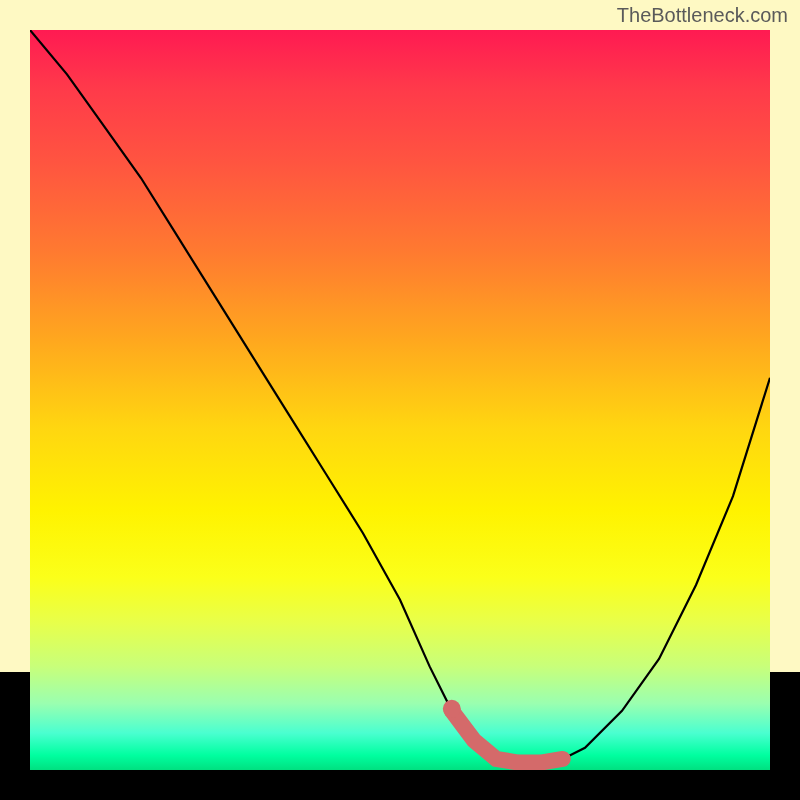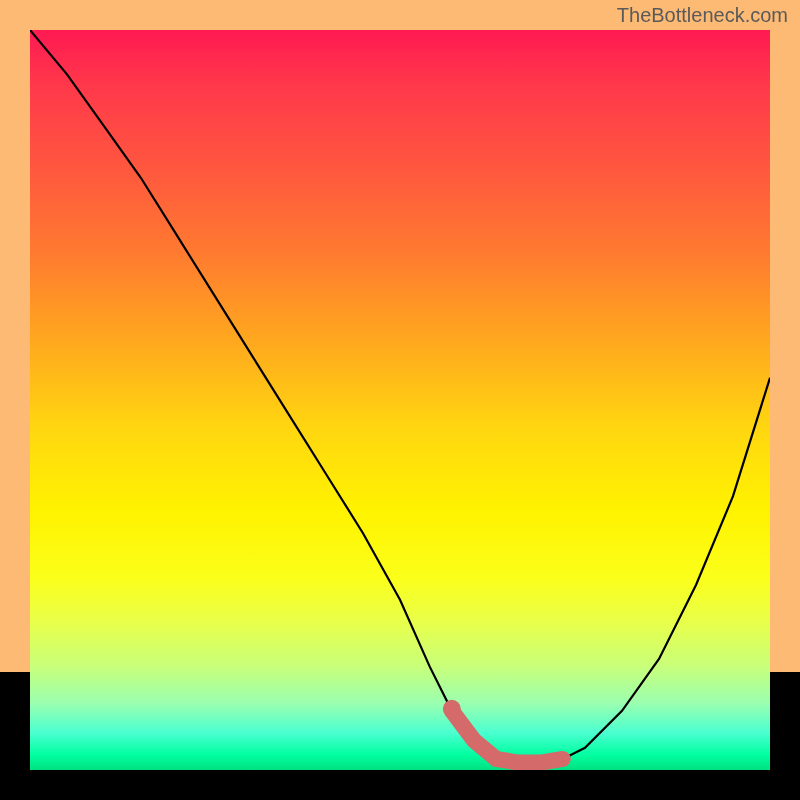--- a/index.html
+++ b/index.html
@@ -1,21 +1,21 @@
 <!DOCTYPE html>
 <html><head>
 <meta charset="utf-8">
 <style>
   * { margin: 0; padding: 0; box-sizing: border-box; }
   html, body { width: 800px; height: 800px; overflow: hidden; background: #000; font-family: Arial, sans-serif; }
   .container {
     position: relative;
     width: 800px;
     height: 672px;
-    background: #fdba74;
+    background: #fef9c3;
   }
   .watermark {
     position: absolute;
     top: 4px;
     right: 12px;
     color: #5a5a5a;
     font-size: 20px;
     font-weight: 500;
     z-index: 10;
   }

